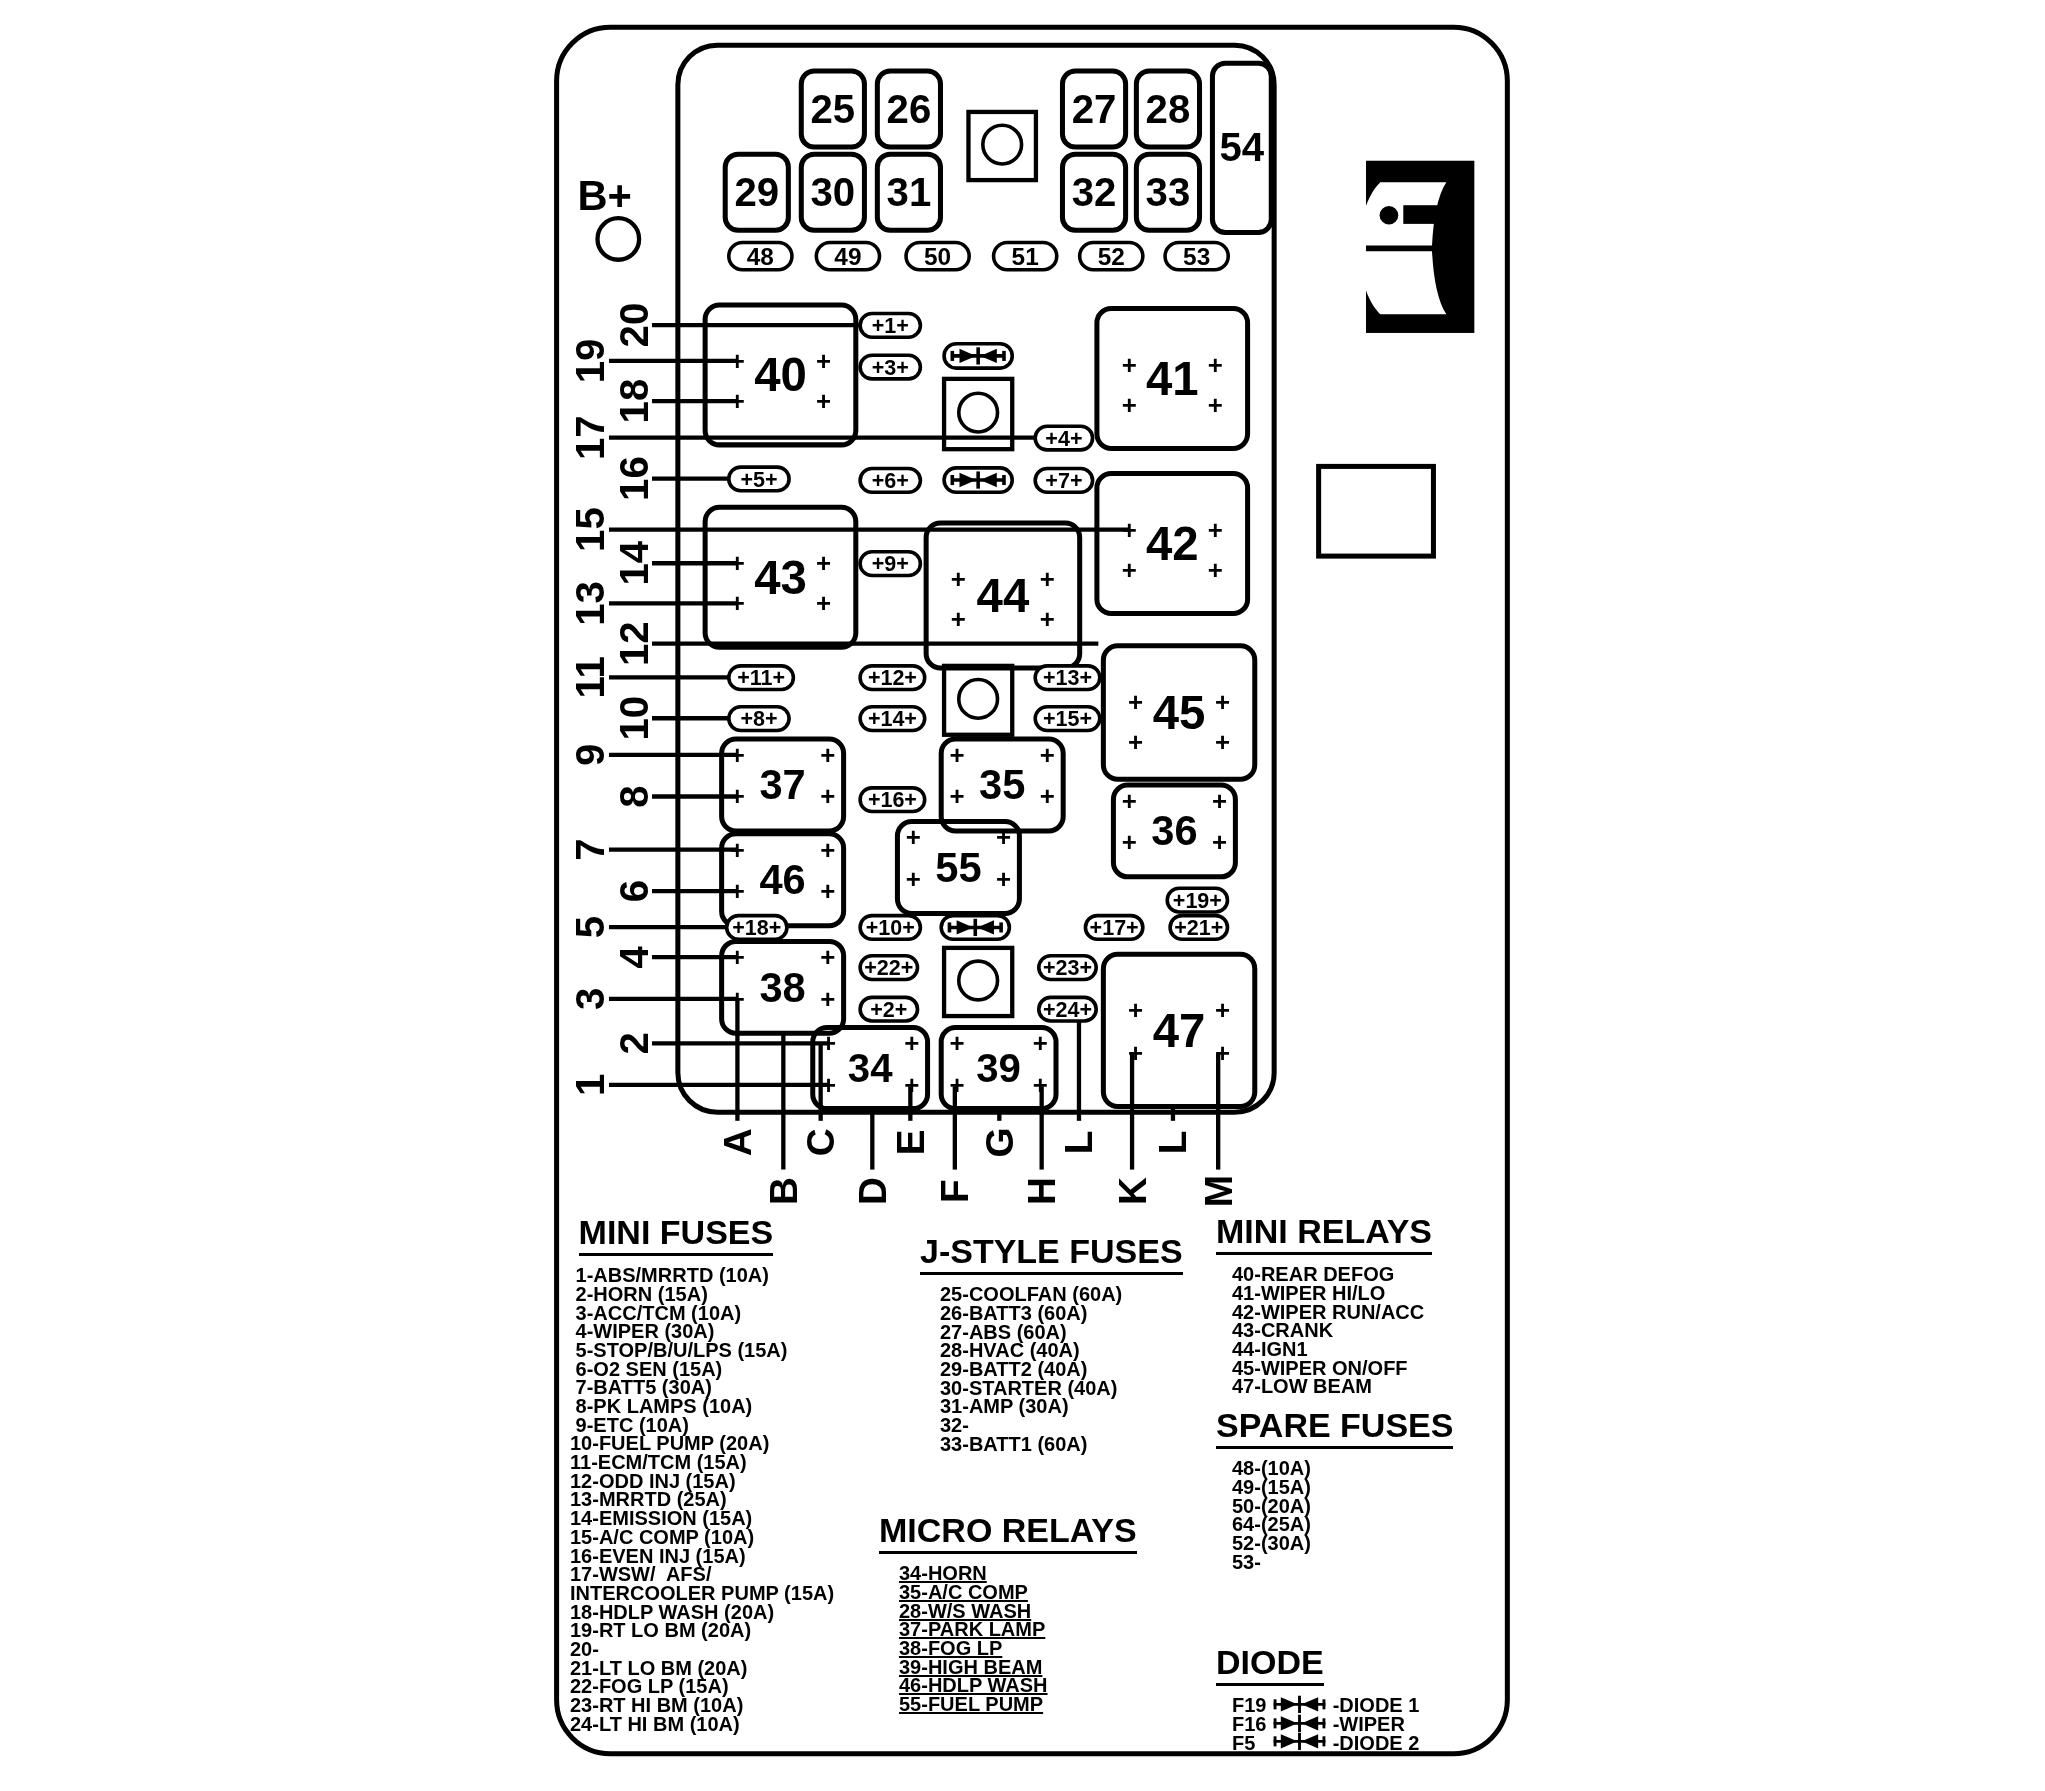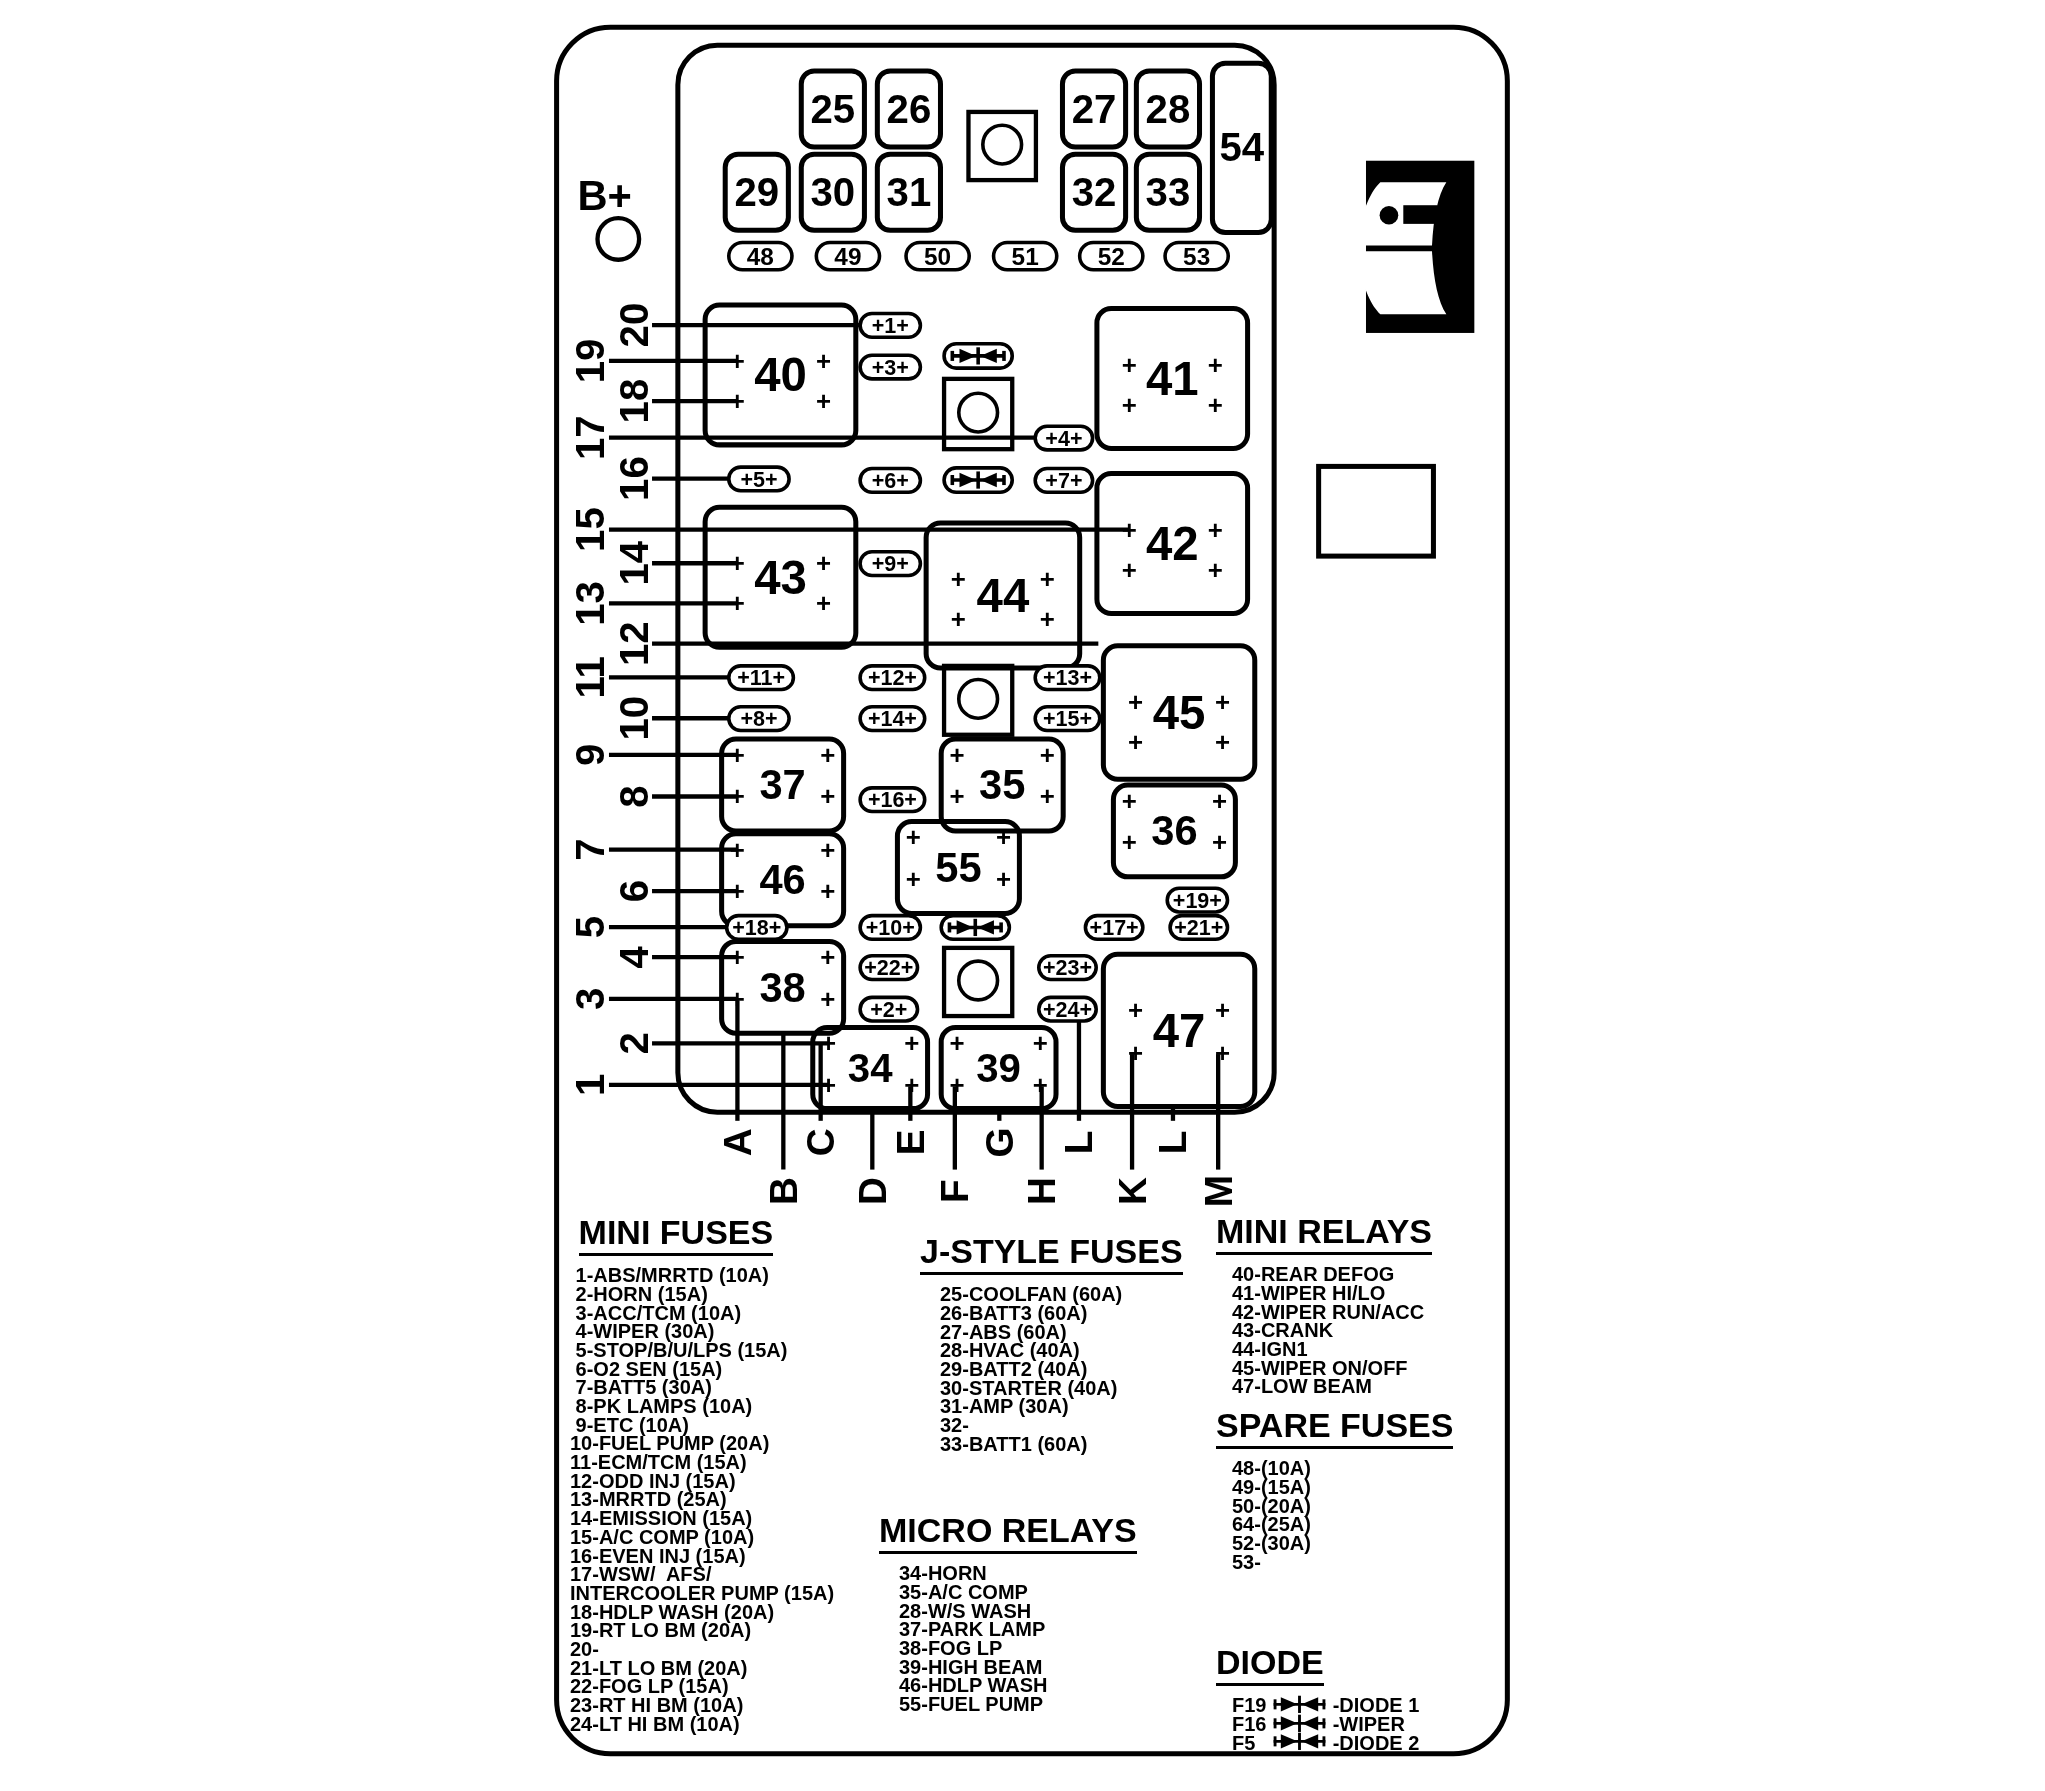--- a/index.html
+++ b/index.html
@@ -13,21 +13,21 @@
     display:inline-block;font-size:34px;font-weight:700;line-height:37px;
     border-bottom:3.6px solid #000;padding-bottom:2.2px;margin:0 0 10px 0;white-space:pre;
   }
   .legend-items{font-size:20px;font-weight:700;line-height:18.7px;white-space:pre;}
   .legend-items .li{height:18.7px;}
   .sec-mini-fuses{left:570px;top:1214px;}
   .sec-mini-fuses .legend-title{margin-left:8.6px;}
   .sec-j-style{left:879px;top:1233px;margin-left:41px;}
   .sec-j-style .legend-items{padding-left:20px;}
   .sec-micro-relays{left:879px;top:1512px;}
-  .sec-micro-relays .legend-items{padding-left:20px;}
+  .sec-micro-relays .legend-items{padding-left:20px;text-decoration:underline;}
   .sec-mini-relays{left:1216px;top:1213px;}
   .sec-mini-relays .legend-items{padding-left:16px;}
   .sec-spare-fuses{left:1216px;top:1407px;}
   .sec-spare-fuses .legend-items{padding-left:16px;}
   .sec-fuse-puller{left:1216px;top:1565px;}
   .sec-fuse-puller .legend-items{padding-left:16px;}
   .sec-diode{left:1216px;top:1644px;}
   .sec-diode .legend-items{padding-left:16px;}
   .diode-row{display:flex;align-items:center;height:18.7px;}
   .diode-f{display:inline-block;width:40px;}

